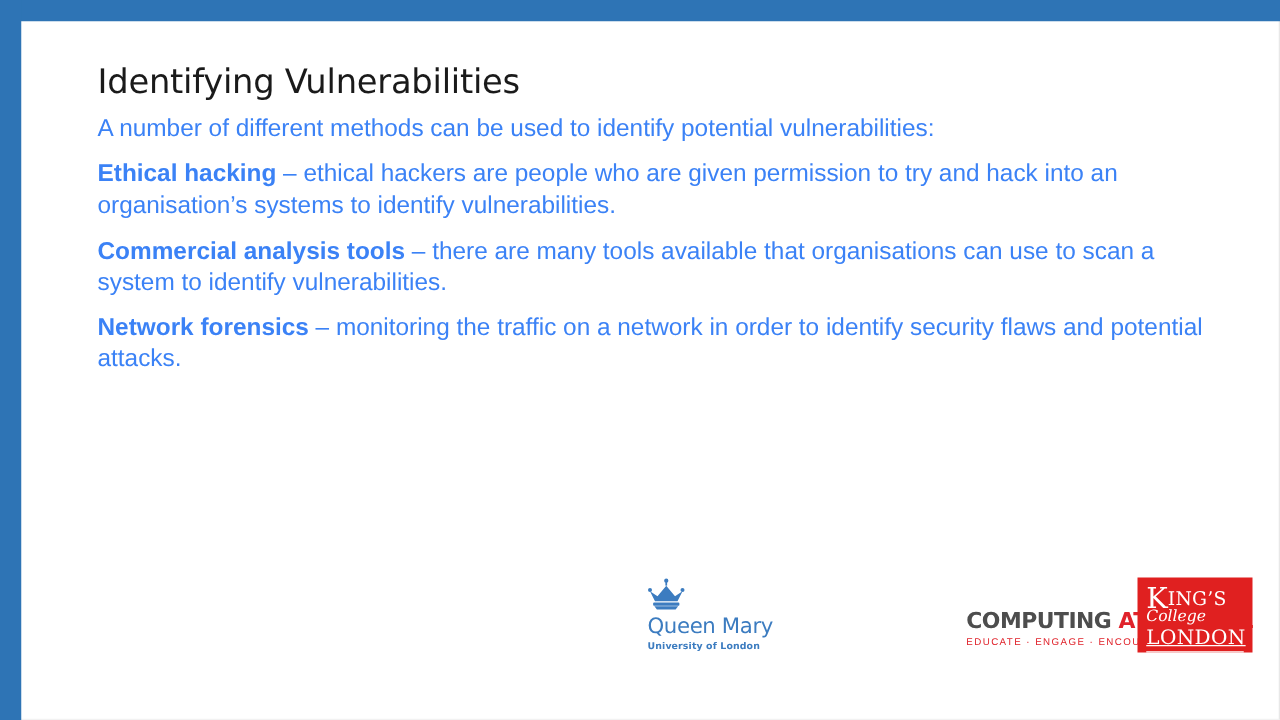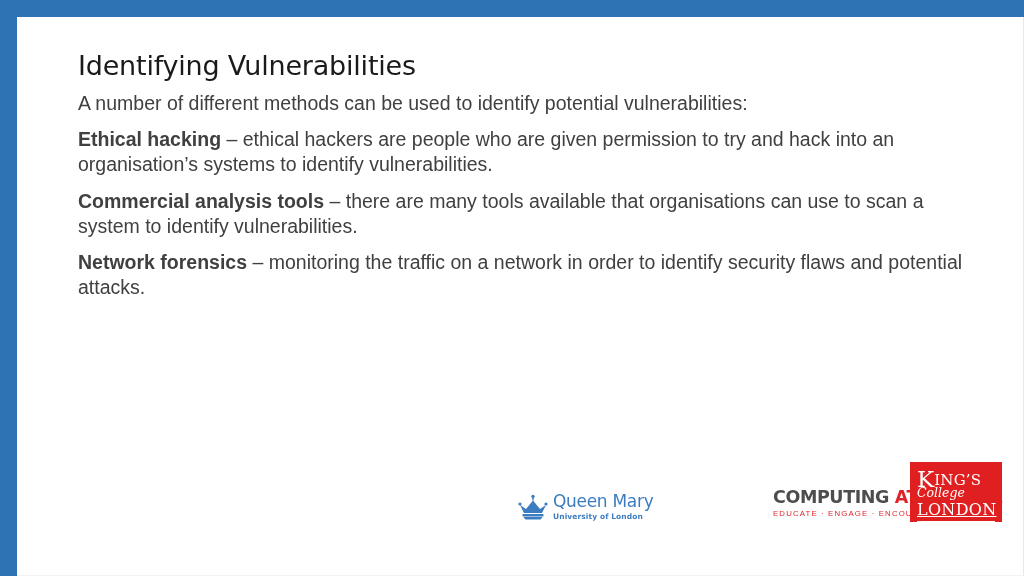--- a/index.html
+++ b/index.html
@@ -58,21 +58,21 @@
     color: #1a1a1a;
     line-height: 1.06;
     letter-spacing: -0.2px;
     margin: 0 0 10px 0;
     white-space: nowrap;
   }
 
   .body-block {
     font-size: 19.5px;
     line-height: 1.27;
-    color: #404040;
+    color: #3b82f6;
   }
 
   .para {
     margin: 0 0 12px 0;
     max-width: 906px;
   }
   .para:last-child {
     margin-bottom: 0;
   }
   .para .lead {
@@ -93,20 +93,21 @@
     bottom: 0;
   }
 
   
   .logo-qm {
     left: 8px;
     bottom: 6px;
     display: flex;
     align-items: flex-start;
     gap: 5px;
+    flex-direction: column;
   }
   .qm-crown {
     width: 30px;
     height: 26px;
     margin-top: 1px;
   }
   .qm-text .qm-name {
     font-family: "DejaVu Sans", sans-serif;
     font-size: 17px;
     color: #3c7cc0;

